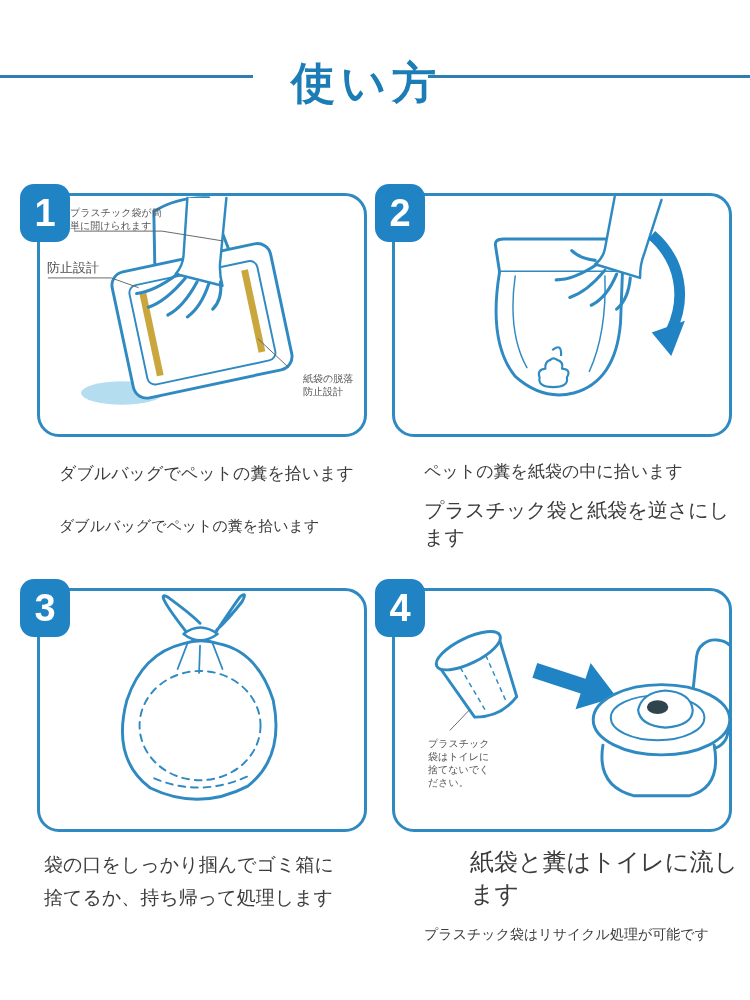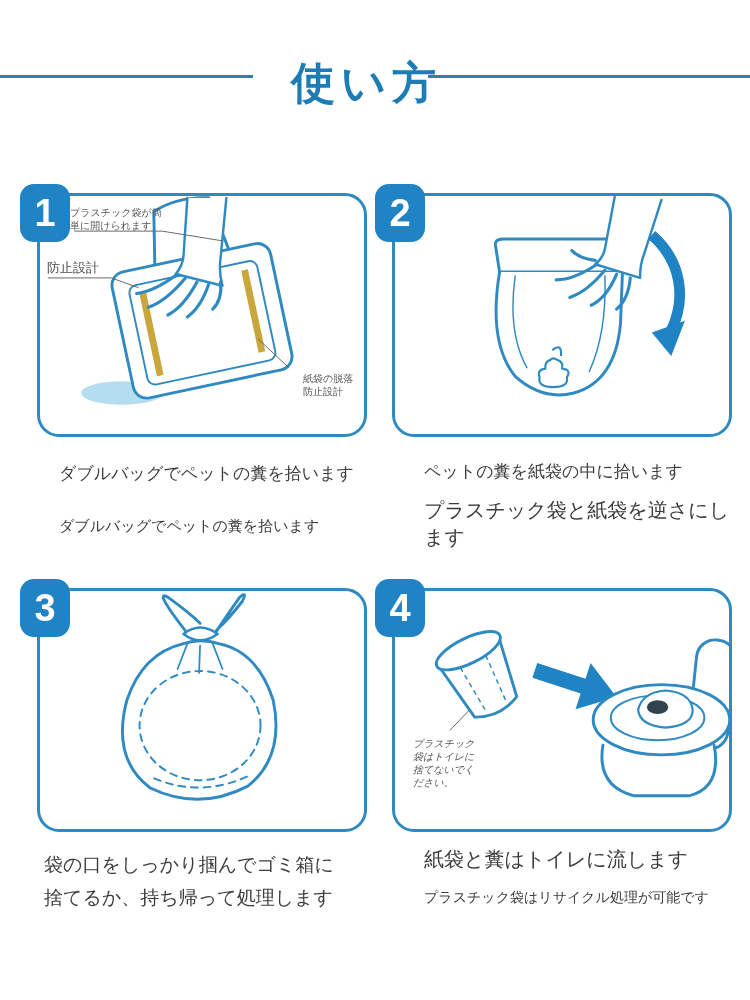--- a/index.html
+++ b/index.html
@@ -41,34 +41,34 @@
 
   .anno {
     position:absolute; font-size:10px; line-height:1.3; color:#555;
     z-index:2;
   }
   .pre { white-space:pre-line; }
 
   .anno-open  { left:30px;  top:10px; }
   .anno-paper { left:7px;   top:64px; font-size:13px; color:#4a4a4a; }
   .anno-drop  { left:255px; top:176px;margin-left:8px; }
-  .anno-warn  { left:18px;  top:146px;font-style:italic; }
+  .anno-warn  { left:33px;  top:146px; }
 
   
   .cap { position:absolute; color:#3c3c3c; }
   .cap-main { font-weight:500; }
   .cap1 { left:59px;  top:462px; width:312px; }
   .cap1 .cap-main { font-size:17px; }
   .cap1 .cap-sub  { font-size:15px; margin-top:32px; }
   .cap2 { left:424px; top:460px; width:310px; }
   .cap2 .cap-main { font-size:17px; }
   .cap2 .cap-sub  { font-size:20px; margin-top:14px; }
   .cap3 { left:44px;  top:848px; width:320px; font-size:19px; line-height:33px; font-weight:500; }
   .cap4 { left:424px; top:846px; width:316px; }
-  .cap4 .cap-main { font-size:20px; }
+  .cap4 .cap-main { font-size:24px;margin-left:46px; }
   .cap4 .cap-sub  { font-size:14px; margin-top:16px; }
 </style>
 </head>
 <body>
 
 <div class="page">
 
   <span class="rule rule-left"></span>
   <h1 class="title">使い方</h1>
   <span class="rule rule-right"></span>

